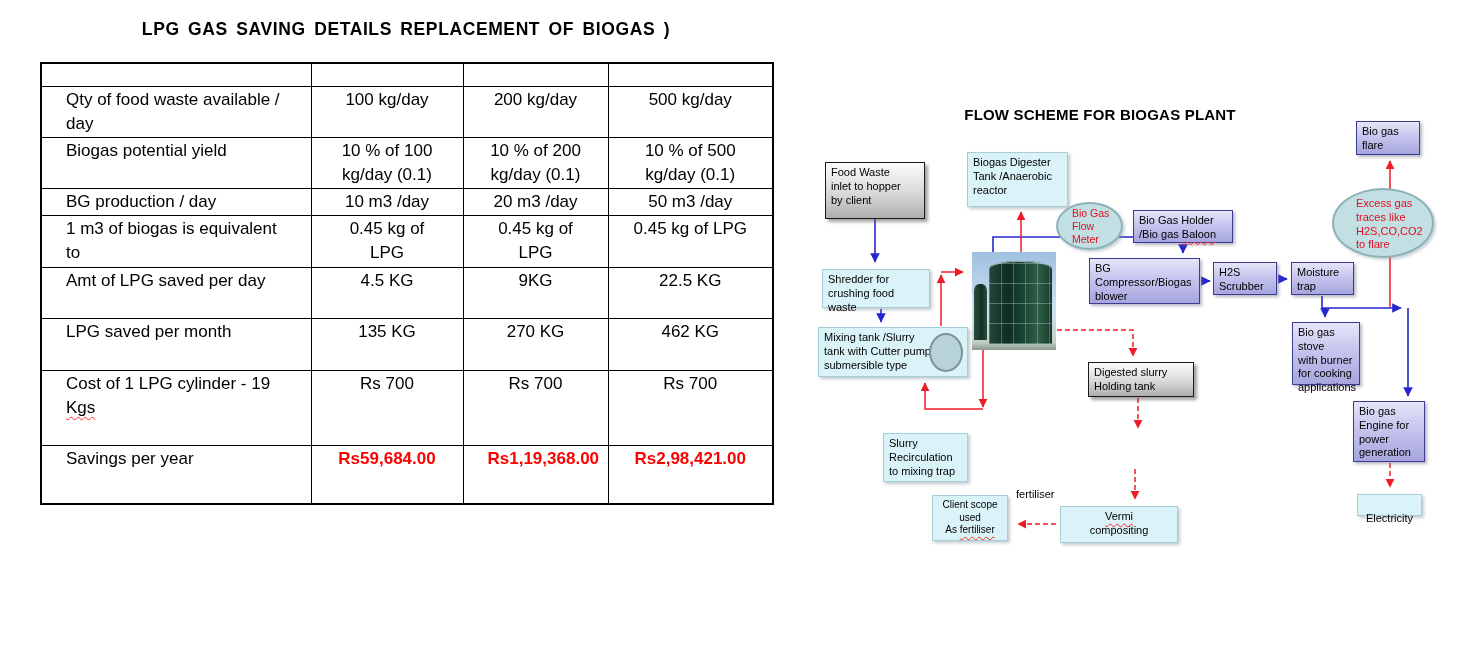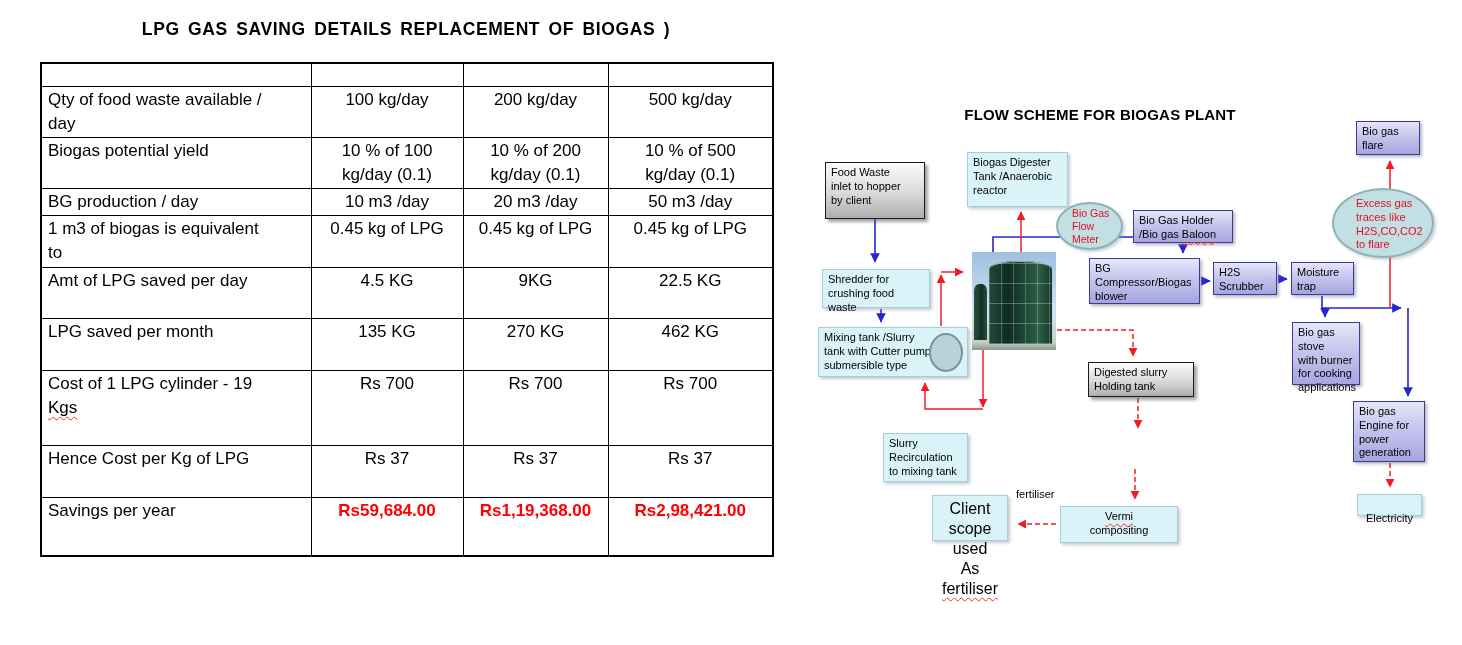--- a/index.html
+++ b/index.html
@@ -8,21 +8,21 @@
     font-family:"Liberation Sans","DejaVu Sans",sans-serif;color:#000;
   }
   
   .tbl-title{
     position:absolute;left:40px;top:19px;width:732px;text-align:center;
     font-size:17.5px;font-weight:bold;letter-spacing:0.6px;word-spacing:3px;
   }
   .tbl-wrap{position:absolute;left:40px;top:62px;}
   table.lpg{border-collapse:collapse;table-layout:fixed;width:732px;border:2px solid #000;}
   table.lpg td{
-    border:1.4px solid #000;vertical-align:top;padding:1px 6px;
+    border:1.4px solid #000;vertical-align:top;padding:1px 24px;
     font-size:17px;line-height:1.42;white-space:pre-line;overflow:hidden;margin-top:44px;
   }
   td.lbl{text-align:left;}
   td.val{text-align:center;}
   tr.savings td.val{color:#ff0000;font-weight:bold;}
   .sq{text-decoration:underline;text-decoration-style:wavy;text-decoration-color:#ff2a2a;text-decoration-thickness:1px;text-underline-offset:3px;text-decoration-skip-ink:none;}
   
   .diag-title{
     position:absolute;left:930px;top:106px;width:340px;text-align:center;
     font-size:15px;font-weight:bold;letter-spacing:0.2px;z-index:2;
@@ -136,26 +136,20 @@
           <td class="val">135 KG</td>
           <td class="val">270 KG</td>
           <td class="val">462 KG</td>
         </tr>
         <tr style="height:75px">
           <td class="lbl"><span>Cost of 1 LPG cylinder - 19
 </span><span class="sq">Kgs</span></td>
           <td class="val">Rs 700</td>
           <td class="val">Rs 700</td>
           <td class="val">Rs 700</td>
-        </tr>
-        <tr style="height:52px">
-          <td class="lbl">Hence Cost per Kg of LPG</td>
-          <td class="val">Rs 37</td>
-          <td class="val">Rs 37</td>
-          <td class="val">Rs 37</td>
         </tr>
         <tr class="savings" style="height:58px">
           <td class="lbl">Savings per year</td>
           <td class="val">Rs59,684.00</td>
           <td class="val">Rs1,19,368.00</td>
           <td class="val">Rs2,98,421.00</td>
         </tr>
       </tbody>
     </table>
   </div>
@@ -243,26 +237,26 @@
   <div class="tank-photo">
     <div class="tank-small"></div>
     <div class="tank-main"></div>
   </div>
 
   <div class="node gray" style="left:1088px;top:362px;width:106px;height:35px;">Digested slurry
 Holding tank</div>
 
   <div class="node cyan" style="left:883px;top:433px;width:85px;height:49px;">Slurry
 Recirculation
-to mixing tank</div>
+to mixing trap</div>
 
 
   <div class="plain-label" style="left:1016px;top:488px;">fertiliser</div>
 
-  <div class="node cyan center" style="left:932px;top:495px;width:76px;height:46px;font-size:16px;"><div>Client scope</div><div>used</div><div><span>As  </span><span class="sq">fertiliser</span></div></div>
+  <div class="node cyan center" style="left:932px;top:495px;width:76px;height:46px;font-size:10px;"><div>Client scope</div><div>used</div><div><span>As  </span><span class="sq">fertiliser</span></div></div>
 
   <div class="node cyan center" style="left:1060px;top:506px;width:118px;height:37px;"><div><span class="sq">Vermi</span></div><div>compositing</div></div>
 
   <div class="node purple" style="left:1292px;top:322px;width:68px;height:63px;">Bio gas stove
 with burner
 for cooking
 applications</div>
 
   <div class="node purple" style="left:1353px;top:401px;width:72px;height:61px;">Bio gas
 Engine  for

